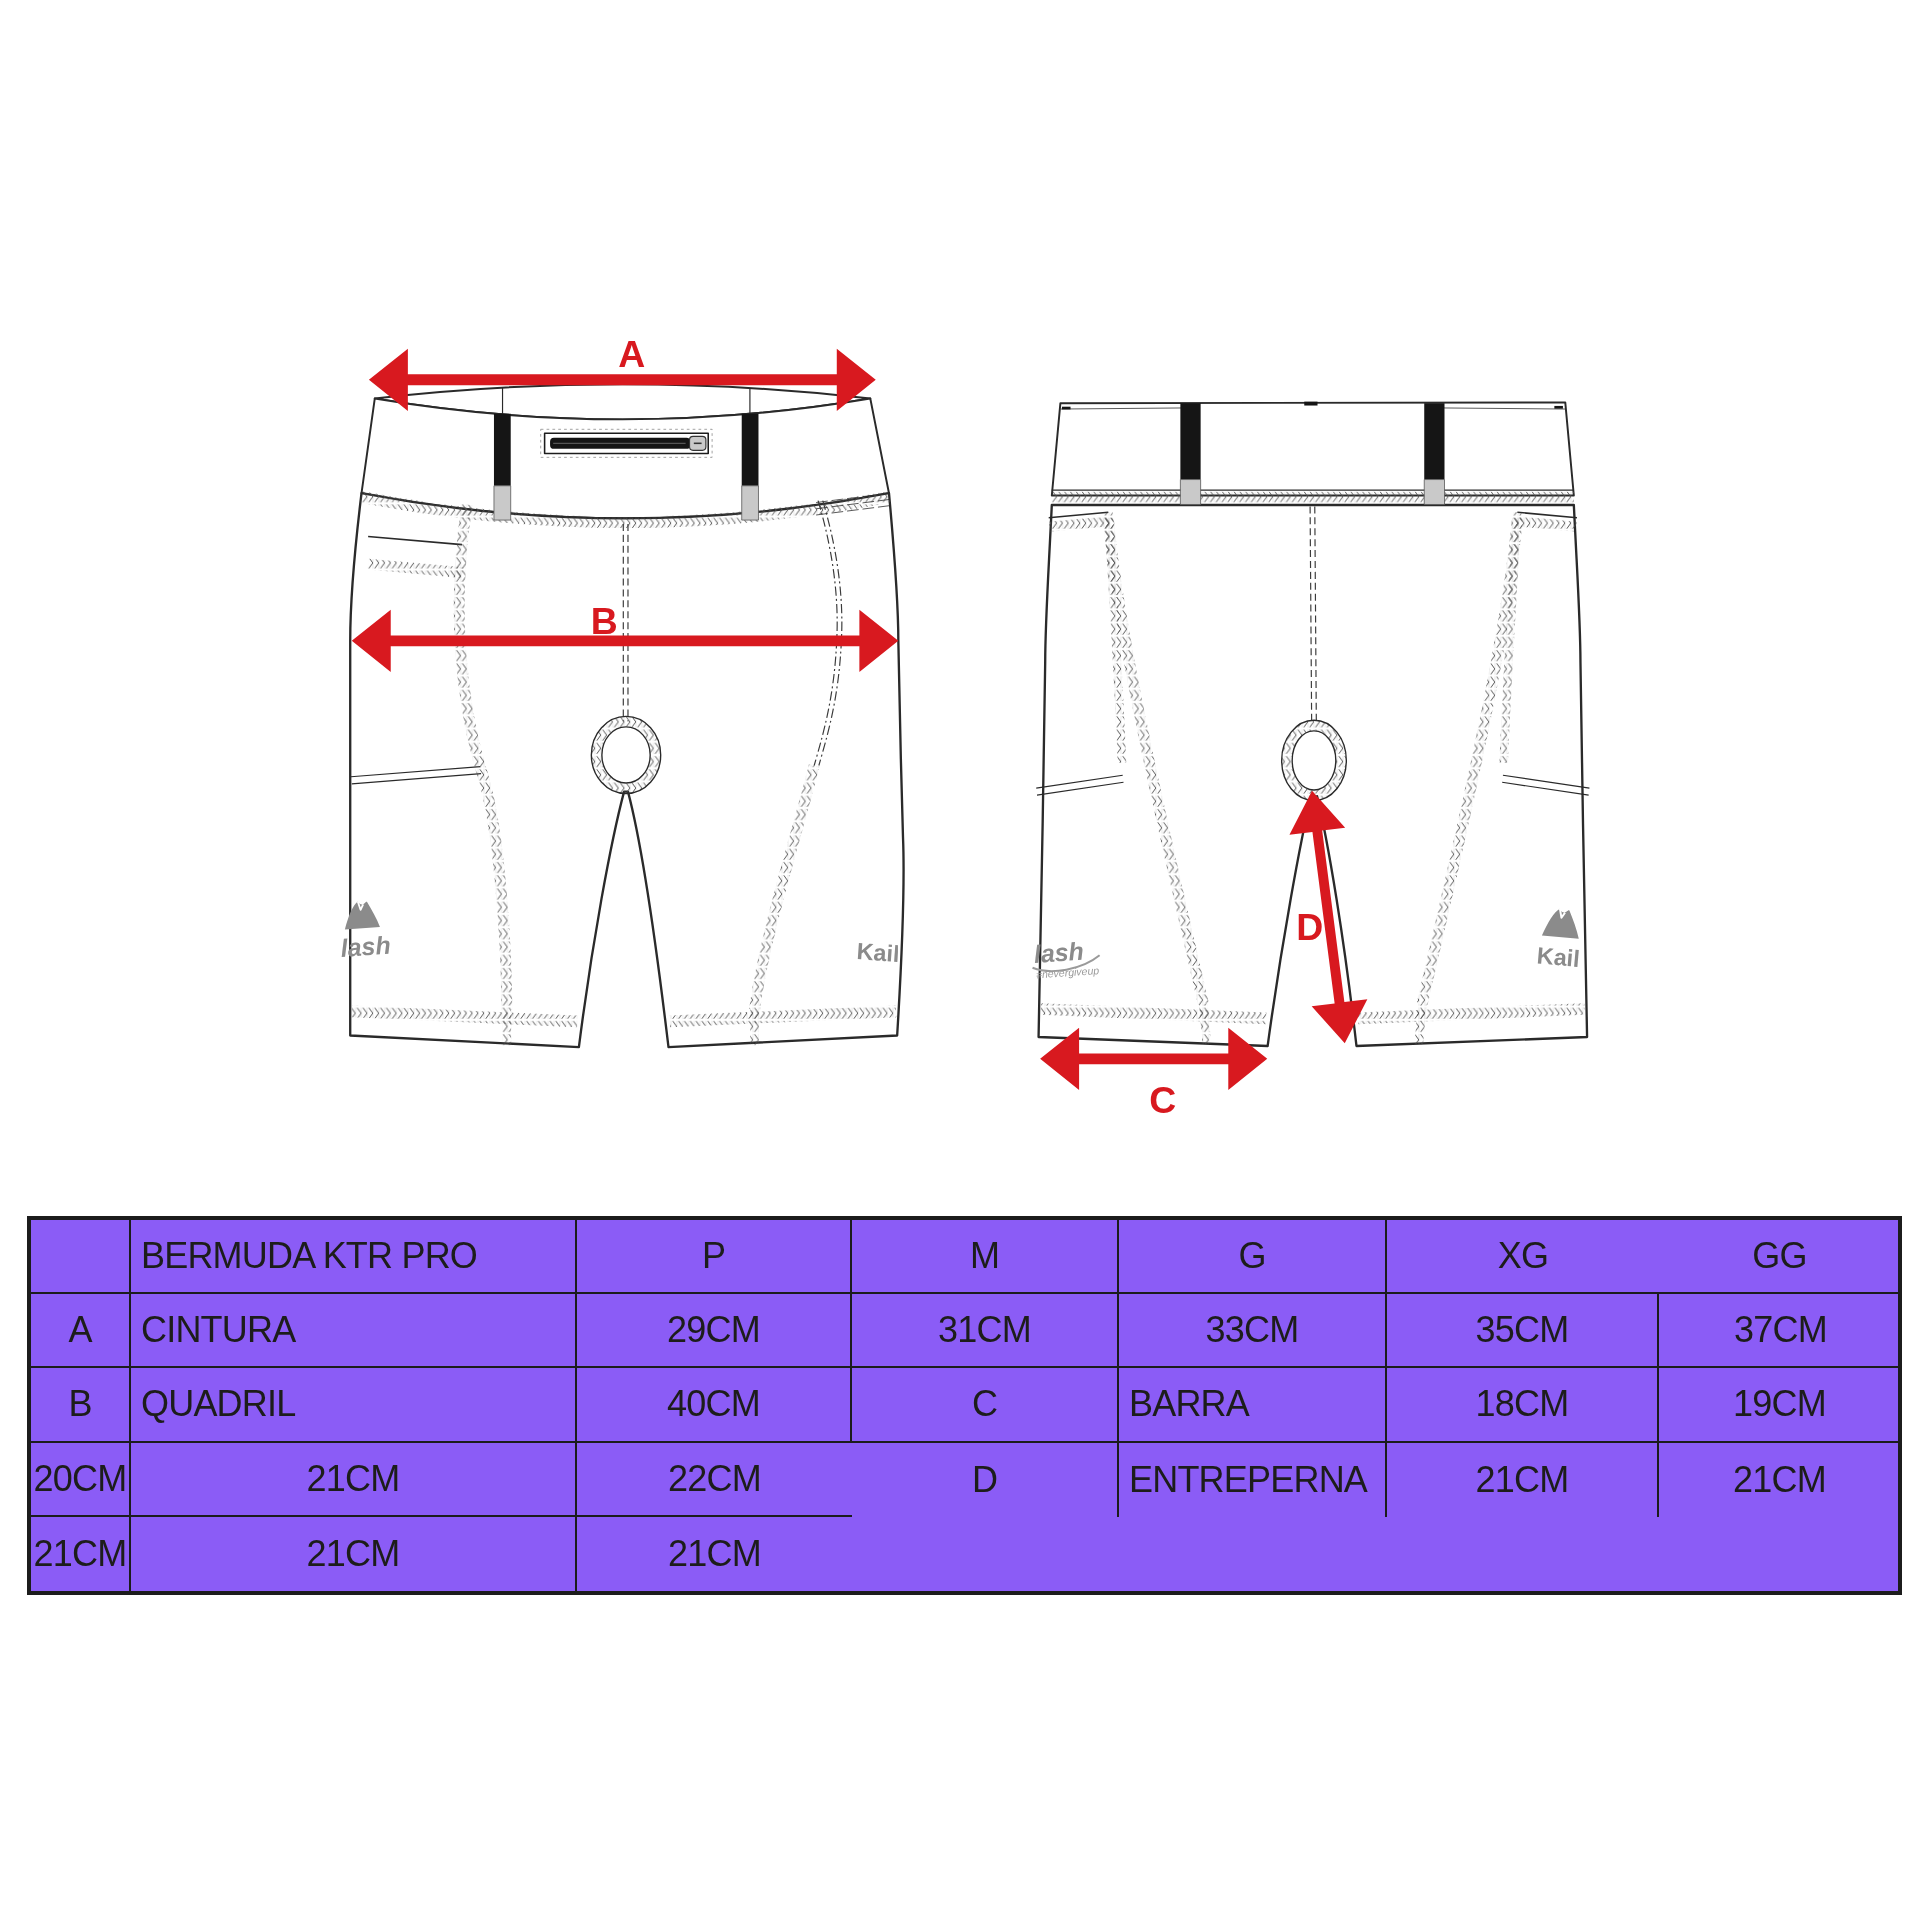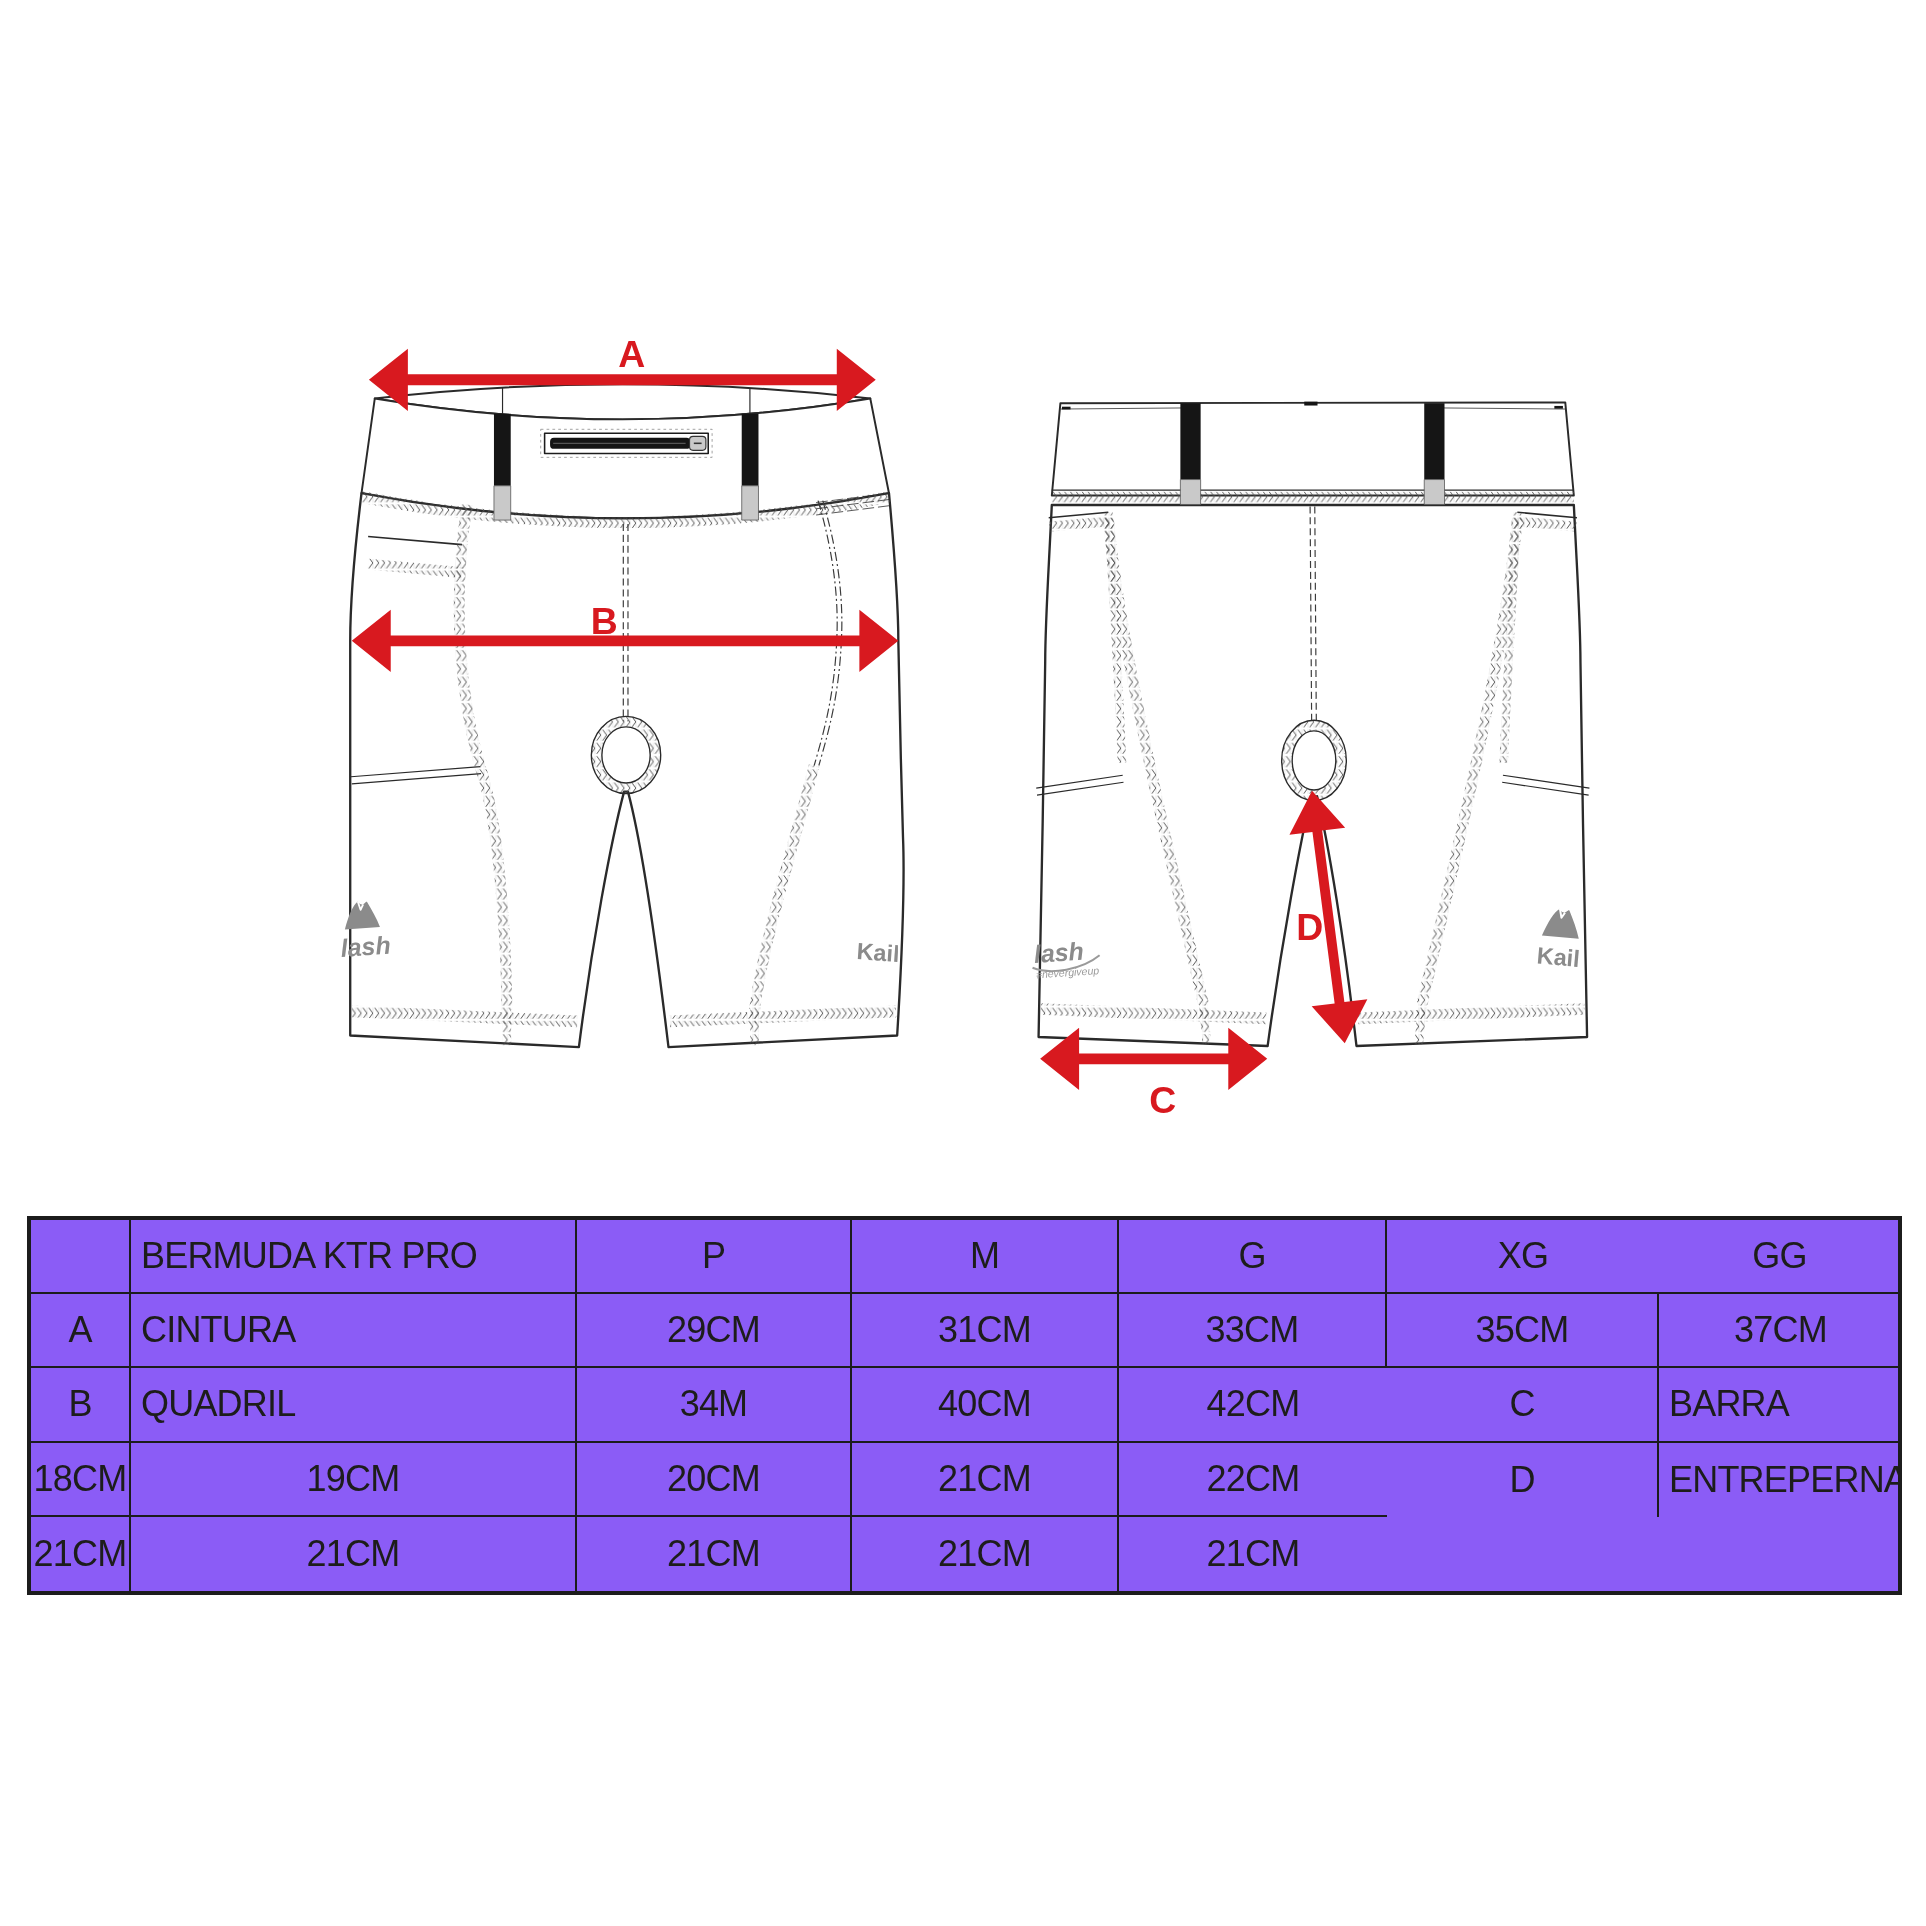--- a/index.html
+++ b/index.html
@@ -233,23 +233,21 @@
     <div class="cell">A</div>
     <div class="cell name">CINTURA</div>
     <div class="cell">29CM</div>
     <div class="cell">31CM</div>
     <div class="cell">33CM</div>
     <div class="cell">35CM</div>
     <div class="cell last-col">37CM</div>
 
     <div class="cell">B</div>
     <div class="cell name">QUADRIL</div>
-    <div class="cell">34M</div>
     <div class="cell">40CM</div>
-    <div class="cell last-col">42CM</div>
 
     <div class="cell">C</div>
     <div class="cell name">BARRA</div>
     <div class="cell">18CM</div>
     <div class="cell">19CM</div>
     <div class="cell">20CM</div>
     <div class="cell">21CM</div>
     <div class="cell last-col">22CM</div>
 
     <div class="cell last-row">D</div>

